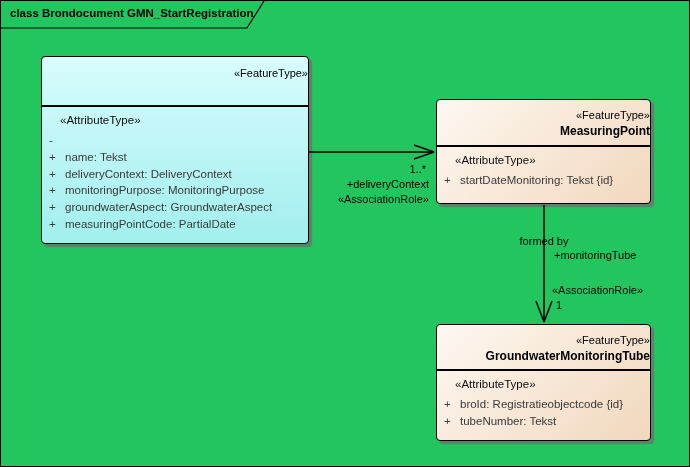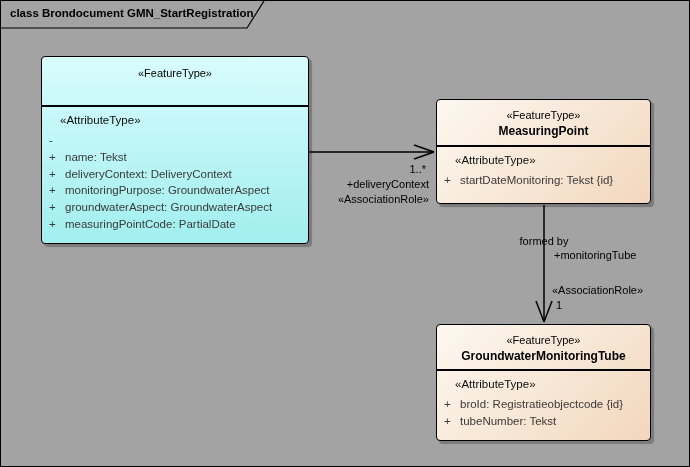--- a/index.html
+++ b/index.html
@@ -1,18 +1,18 @@
 <!DOCTYPE html>
 <html style="--class-cyan-top: #d9fcfd; --class-cyan-bottom: #a4efef; --class-peach-light: #fdf8f1; --class-peach-dark: #f2d7bd; --attribute-text: #3a3a3a;"><head>
 <meta charset="utf-8">
 <style>
   html,body { margin:0; padding:0; background:#fff; }
   #stage {
     position:relative; width:690px; height:467px;
-    background:#a3a3a3;
+    background:#22c55e;
     font-family:"Liberation Sans", sans-serif;
     overflow:hidden;
     box-sizing:border-box;
     border:1.5px solid #000;
   }
   
   .frame-tab-text {
     position:absolute; left:9px; top:6px;
     font-size:11.5px; font-weight:bold; color:#000;
     white-space:nowrap; z-index:6;
@@ -28,21 +28,21 @@
   
   .uml-class {
     position:absolute; box-sizing:border-box;
     border:1.6px solid #000; border-radius:4px;
     box-shadow:3px 3px 1px rgba(110,110,110,0.75);
     z-index:3;
   }
   .uml-class.cyan  { background:linear-gradient(180deg, var(--class-cyan-top) 0%, var(--class-cyan-bottom) 95%); }
   .uml-class.peach { background:linear-gradient(135deg, var(--class-peach-light) 0%, var(--class-peach-dark) 100%); }
   .uml-header {
-    box-sizing:border-box; text-align:center;
+    box-sizing:border-box; text-align:right;
     border-bottom:2px solid #000;
   }
   .uml-stereotype { font-size:11px; color:#000; line-height:15px; }
   .uml-name { font-size:12px; font-weight:bold; color:#000; line-height:16px; }
   .uml-attrs { box-sizing:border-box; }
   .compartment-label {
     font-size:11.5px; color:#0d0d0d;
     padding-left:18px; margin-top:5px; margin-bottom:4px;
     line-height:16px; white-space:nowrap;
   }
@@ -99,21 +99,21 @@
       <div class="attr-row">
         <span class="attr-vis">+</span>
         <span class="attr-text">name: Tekst</span>
       </div>
       <div class="attr-row">
         <span class="attr-vis">+</span>
         <span class="attr-text">deliveryContext: DeliveryContext</span>
       </div>
       <div class="attr-row">
         <span class="attr-vis">+</span>
-        <span class="attr-text">monitoringPurpose: GroundwaterAspect</span>
+        <span class="attr-text">monitoringPurpose: MonitoringPurpose</span>
       </div>
       <div class="attr-row">
         <span class="attr-vis">+</span>
         <span class="attr-text">groundwaterAspect: GroundwaterAspect</span>
       </div>
       <div class="attr-row">
         <span class="attr-vis">+</span>
         <span class="attr-text">measuringPointCode: PartialDate</span>
       </div>
     </div>

